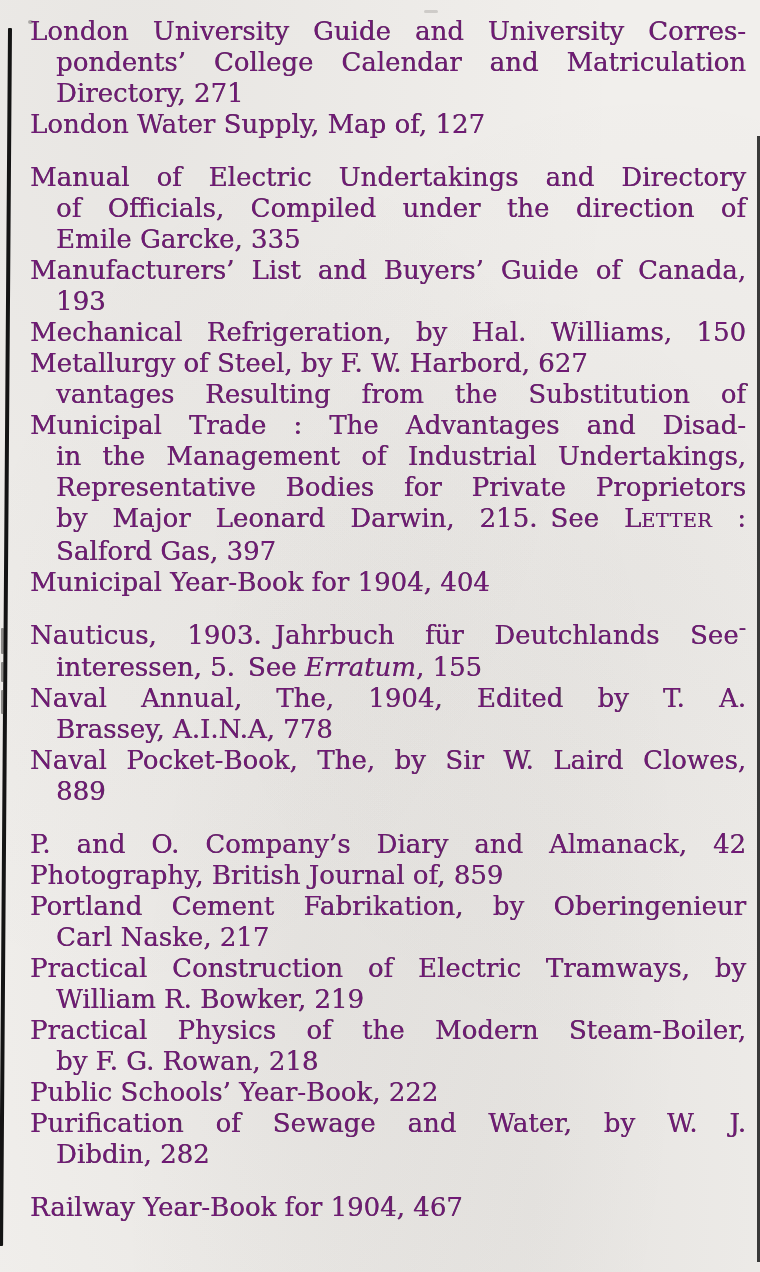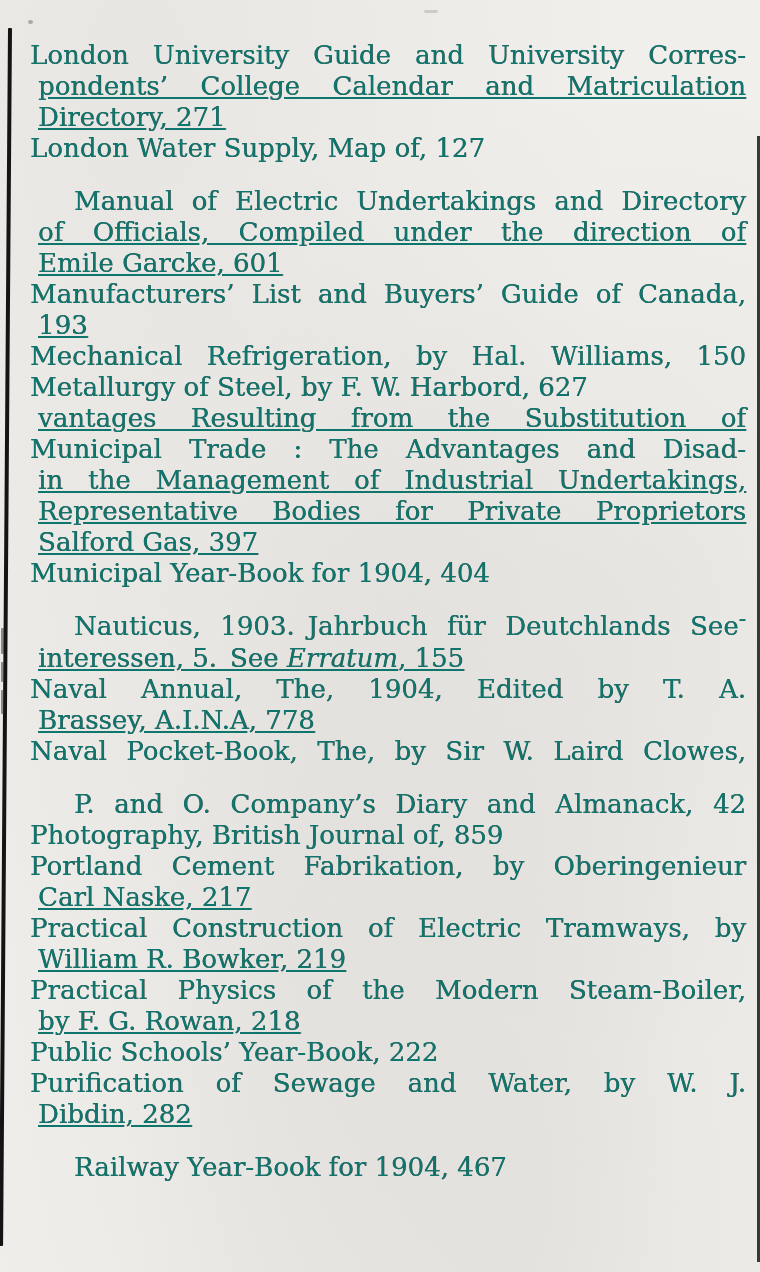--- a/index.html
+++ b/index.html
@@ -10,31 +10,31 @@
     background-color: #f1efec;
     background-image:
       radial-gradient(ellipse at 18% 8%,  rgba(60,55,50,0.05), transparent 55%),
       radial-gradient(ellipse at 85% 45%, rgba(60,55,50,0.04), transparent 50%),
       radial-gradient(ellipse at 40% 75%, rgba(60,55,50,0.05), transparent 60%),
       radial-gradient(ellipse at 70% 95%, rgba(60,55,50,0.06), transparent 55%);
   }
   .page {
     position: absolute; inset: 0;
     box-sizing: border-box;
-    padding: 40px 14px 0 30px;
+    padding: 16px 14px 0 30px;
     font-family: "DejaVu Serif", serif;
     font-size: 26px;
     line-height: 31px;
-    color: #0f766e;
+    color: #701a75;
     text-shadow: 0.35px 0 0 rgba(25,25,25,0.75);
   }
   .ln { min-height: 31px; }
-  .ind { margin-left: 8px; text-decoration: underline; }
+  .ind { margin-left: 26px; }
   .just { text-align: justify; text-align-last: justify; }
-  .gap { margin-top: 22px; margin-left: 44px; }
+  .gap { margin-top: 22px; }
   .it { font-style: italic; }
   .sc-rest { font-size: 0.74em; letter-spacing: 0.5px; }
   .raised { display: inline-block; transform: translateY(-0.42em); font-size: 0.85em; }
   .rule-left {
     position: absolute; left: 8px; top: 28px;
     width: 4px; height: 1218px;
     background: #141414; border-radius: 1px;
     transform: rotate(0.42deg); transform-origin: top center;
   }
   .rule-right {
@@ -64,37 +64,39 @@
 <main class="page">
   <section>
 
     <div class="ln just">London University Guide and University Corres-</div>
     <div class="ln ind just">pondents’ College Calendar and Matriculation</div>
     <div class="ln ind">Directory, 271</div>
     <div class="ln">London Water Supply, Map of, 127</div>
 
     <div class="ln just gap">Manual of Electric Undertakings and Directory</div>
     <div class="ln ind just">of Officials, Compiled under the direction of</div>
-    <div class="ln ind">Emile Garcke, 601</div>
+    <div class="ln ind">Emile Garcke, 335</div>
     <div class="ln just">Manufacturers’ List and Buyers’ Guide of Canada,</div>
     <div class="ln ind">193</div>
     <div class="ln just">Mechanical Refrigeration, by Hal. Williams, 150</div>
     <div class="ln">Metallurgy of Steel, by F. W. Harbord, 627</div>
     <div class="ln ind just">vantages Resulting from the Substitution of</div>
     <div class="ln just">Municipal Trade : The Advantages and Disad-</div>
     <div class="ln ind just">in the Management of Industrial Undertakings,</div>
     <div class="ln ind just">Representative Bodies for Private Proprietors</div>
+    <div class="ln ind just"><span>by Major Leonard Darwin, 215. See </span><span>L</span><span class="sc-rest">ETTER</span><span> :</span></div>
     <div class="ln ind">Salford Gas, 397</div>
     <div class="ln">Municipal Year-Book for 1904, 404</div>
 
     <div class="ln just gap"><span>Nauticus, 1903. Jahrbuch für Deutchlands See</span><span class="raised">-</span></div>
     <div class="ln ind"><span>interessen, 5. See </span><span class="it">Erratum</span><span>, 155</span></div>
     <div class="ln just">Naval Annual, The, 1904, Edited by T. A.</div>
     <div class="ln ind">Brassey, A.I.N.A, 778</div>
     <div class="ln just">Naval Pocket-Book, The, by Sir W. Laird Clowes,</div>
+    <div class="ln ind">889</div>
 
     <div class="ln just gap">P. and O. Company’s Diary and Almanack, 42</div>
     <div class="ln">Photography, British Journal of, 859</div>
     <div class="ln just">Portland Cement Fabrikation, by Oberingenieur</div>
     <div class="ln ind">Carl Naske, 217</div>
     <div class="ln just">Practical Construction of Electric Tramways, by</div>
     <div class="ln ind">William R. Bowker, 219</div>
     <div class="ln just">Practical Physics of the Modern Steam-Boiler,</div>
     <div class="ln ind">by F. G. Rowan, 218</div>
     <div class="ln">Public Schools’ Year-Book, 222</div>

